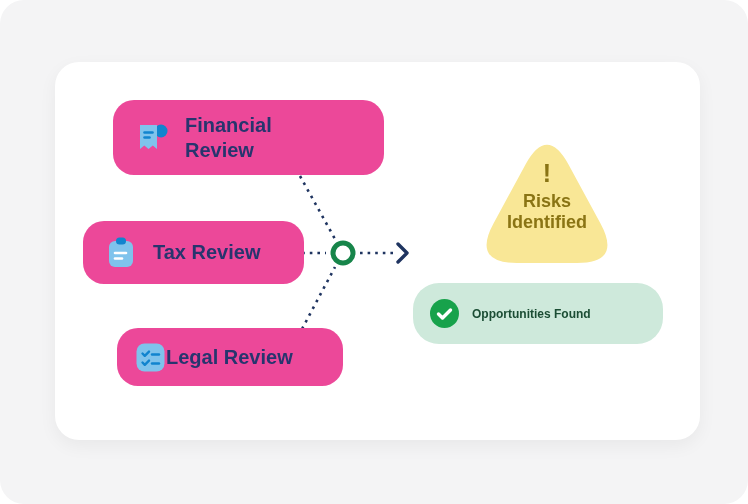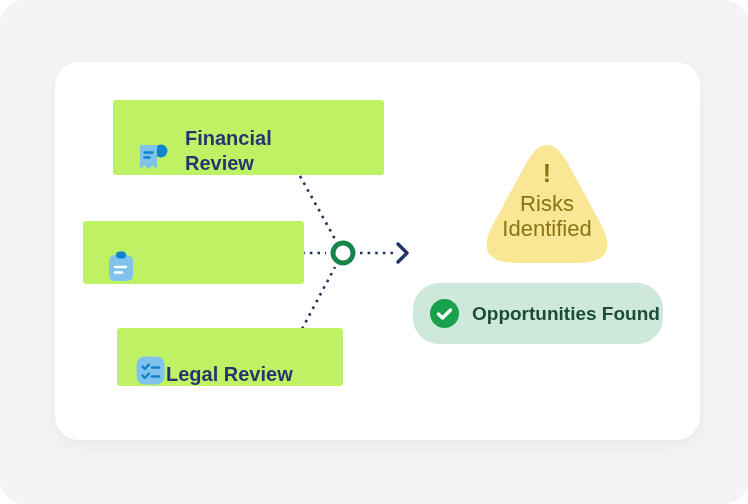--- a/index.html
+++ b/index.html
@@ -7,22 +7,22 @@
   .stage{
     position:relative;width:748px;height:504px;
     background:#F4F4F5;border-radius:24px;overflow:hidden;
   }
   .card{
     position:absolute;left:55px;top:62px;width:645px;height:378px;
     background:#FFFFFF;border-radius:24px;
     box-shadow:0 6px 18px rgba(0,0,0,0.05);
   }
   .review-box{
-    position:absolute;display:flex;align-items:flex-end;
-    background:#bef264;border-radius:3px;
+    position:absolute;display:flex;align-items:center;
+    background:#ec4899;border-radius:21px;
   }
   .review-box .label{
     font-weight:700;color:#27356E;font-size:20px;line-height:1.22;
   }
   .box-financial{left:58px;top:38px;width:249px;height:75px;padding-left:22px;gap:16px;}
   .box-financial .label{width:112px;}
   .box-tax{left:28px;top:159px;width:199px;height:63px;padding-left:22px;gap:16px;}
   .box-legal{left:62px;top:266px;width:208px;height:58px;padding-left:18px;}
   .icon{flex:0 0 auto;display:block;}
   .connector-layer{position:absolute;left:0;top:0;width:645px;height:378px;pointer-events:none;}
@@ -30,32 +30,32 @@
     position:absolute;left:417px;top:63px;width:150px;height:140px;
   }
   .triangle-wrap svg.tri{position:absolute;left:0;top:0;}
   .triangle-content{
     position:absolute;left:0;top:0;width:150px;height:140px;
     display:flex;flex-direction:column;align-items:center;justify-content:flex-start;
     padding-top:36px;box-sizing:border-box;text-align:center;
   }
   .bang{font-weight:700;font-size:25px;color:#8A7414;line-height:1;}
   .risk-label{
-    margin-top:5px;width:110px;font-weight:400;font-size:22px;line-height:1.15;color:#8A7414;
+    margin-top:5px;width:110px;font-weight:700;font-size:18px;line-height:1.15;color:#8A7414;
   }
   .pill{
     position:absolute;left:358px;top:221px;width:250px;height:61px;
     background:#CEE9DB;border-radius:26px;
     display:flex;align-items:center;padding-left:17px;gap:13px;box-sizing:border-box;
   }
   .check-circle{
     width:29px;height:29px;border-radius:50%;background:#17A24B;
     display:flex;align-items:center;justify-content:center;flex:0 0 auto;
   }
-  .pill .label{font-weight:700;font-size:19px;color:#1B4D34;white-space:nowrap;}
+  .pill .label{font-weight:700;font-size:12px;color:#1B4D34;white-space:nowrap;}
 </style>
 </head>
 <body>
 
 <div class="stage">
   <div class="card">
 
     <svg class="connector-layer" width="645" height="378" viewBox="0 0 645 378">
       <g stroke="#1F3460" stroke-width="2.6" stroke-dasharray="2.6 5" fill="none">
         <line x1="245" y1="114" x2="280" y2="177"></line>
@@ -77,20 +77,21 @@
       <div class="label">Financial Review</div>
     </div>
 
     <div class="review-box box-tax">
       <svg class="icon" width="32" height="34" viewBox="0 0 32 34">
         <rect x="4" y="5" width="24" height="26" rx="6" fill="#7FC3EC"></rect>
         <rect x="11" y="1.5" width="10" height="7" rx="3.5" fill="#1184CE"></rect>
         <line x1="10" y1="17" x2="21" y2="17" stroke="#ffffff" stroke-width="2.6" stroke-linecap="round"></line>
         <line x1="10" y1="22.5" x2="17" y2="22.5" stroke="#ffffff" stroke-width="2.6" stroke-linecap="round"></line>
       </svg>
+      <div class="label">Tax Review</div>
     </div>
 
     <div class="review-box box-legal">
       <svg class="icon" width="31" height="31" viewBox="0 0 31 31">
         <rect x="1.5" y="1.5" width="28" height="28" rx="8" fill="#7FC3EC"></rect>
         <path d="M7.5,11.5 l2.3,2.3 4.2,-4.2" stroke="#1184CE" stroke-width="2.4" fill="none" stroke-linecap="round" stroke-linejoin="round"></path>
         <line x1="17" y1="12.5" x2="24" y2="12.5" stroke="#1184CE" stroke-width="2.4" stroke-linecap="round"></line>
         <path d="M7.5,20.5 l2.3,2.3 4.2,-4.2" stroke="#1184CE" stroke-width="2.4" fill="none" stroke-linecap="round" stroke-linejoin="round"></path>
         <line x1="17" y1="21.5" x2="24" y2="21.5" stroke="#1184CE" stroke-width="2.4" stroke-linecap="round"></line>
       </svg>

